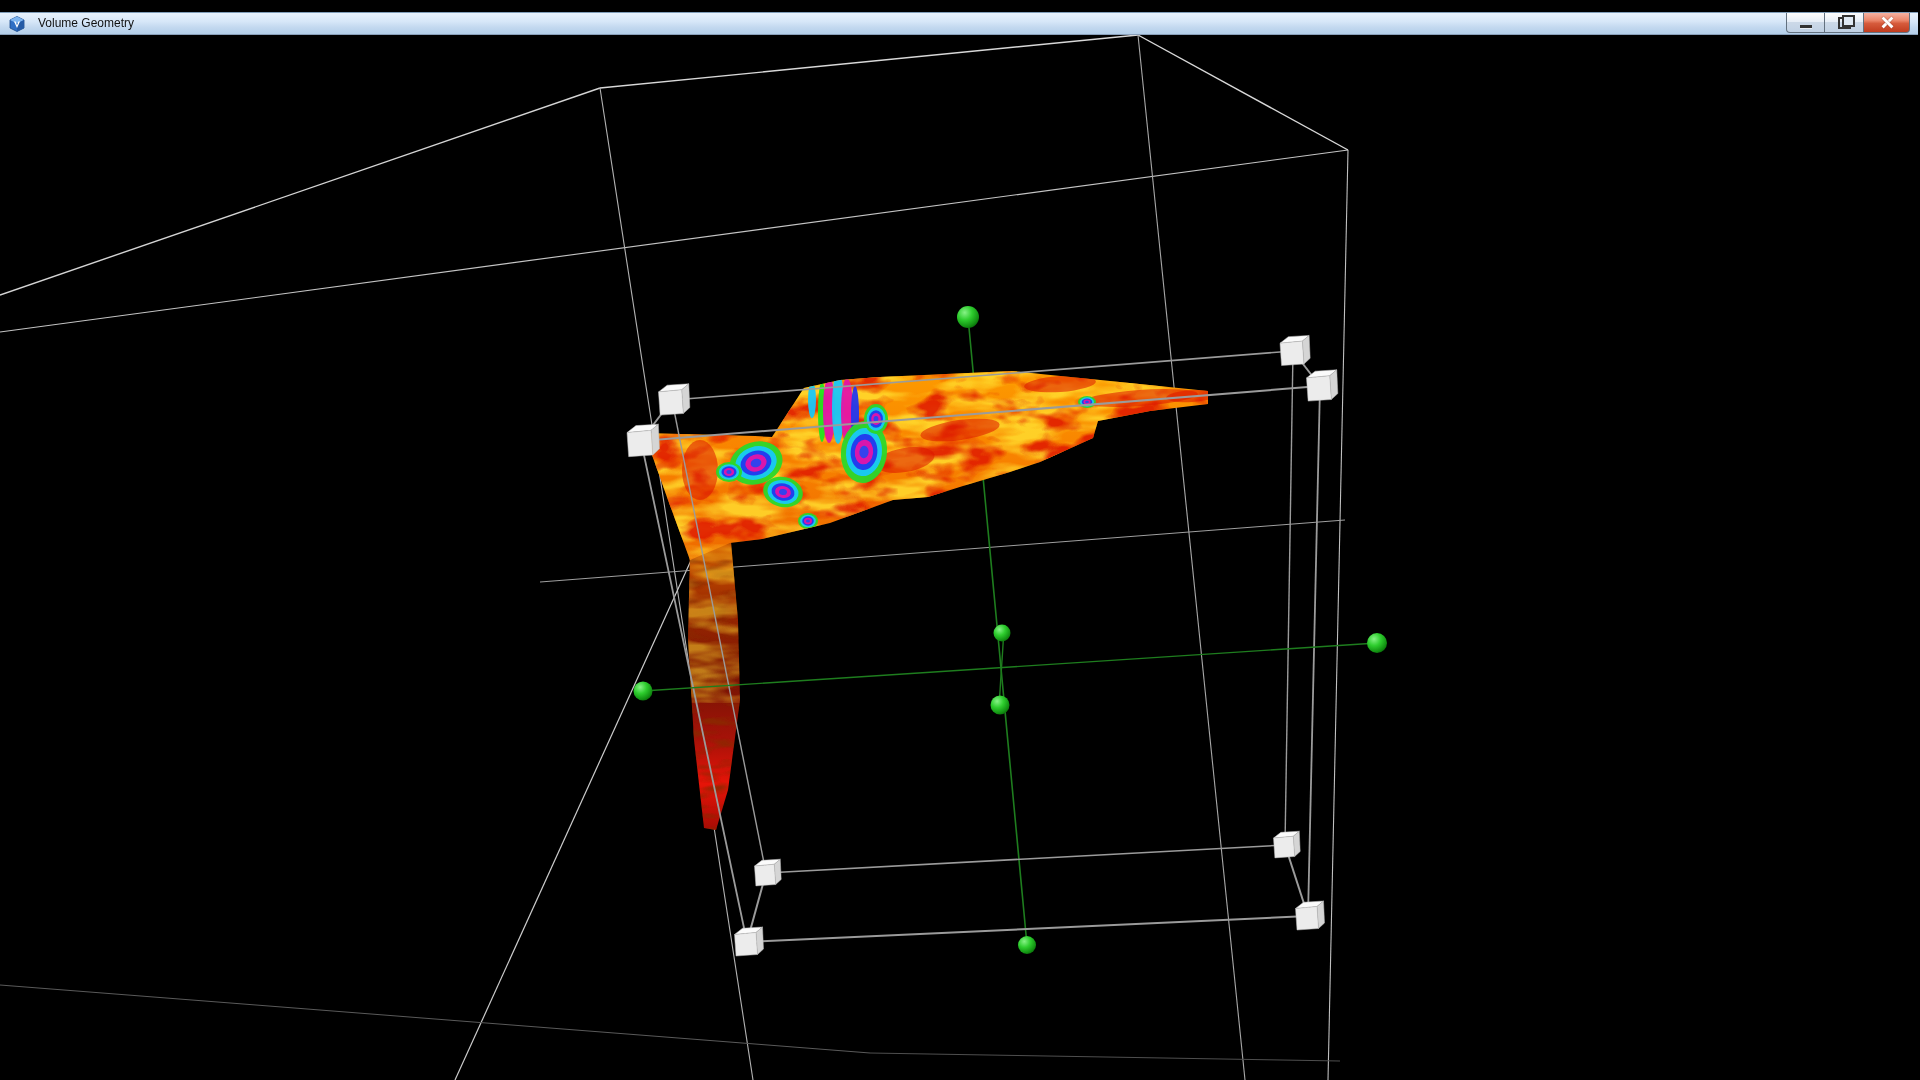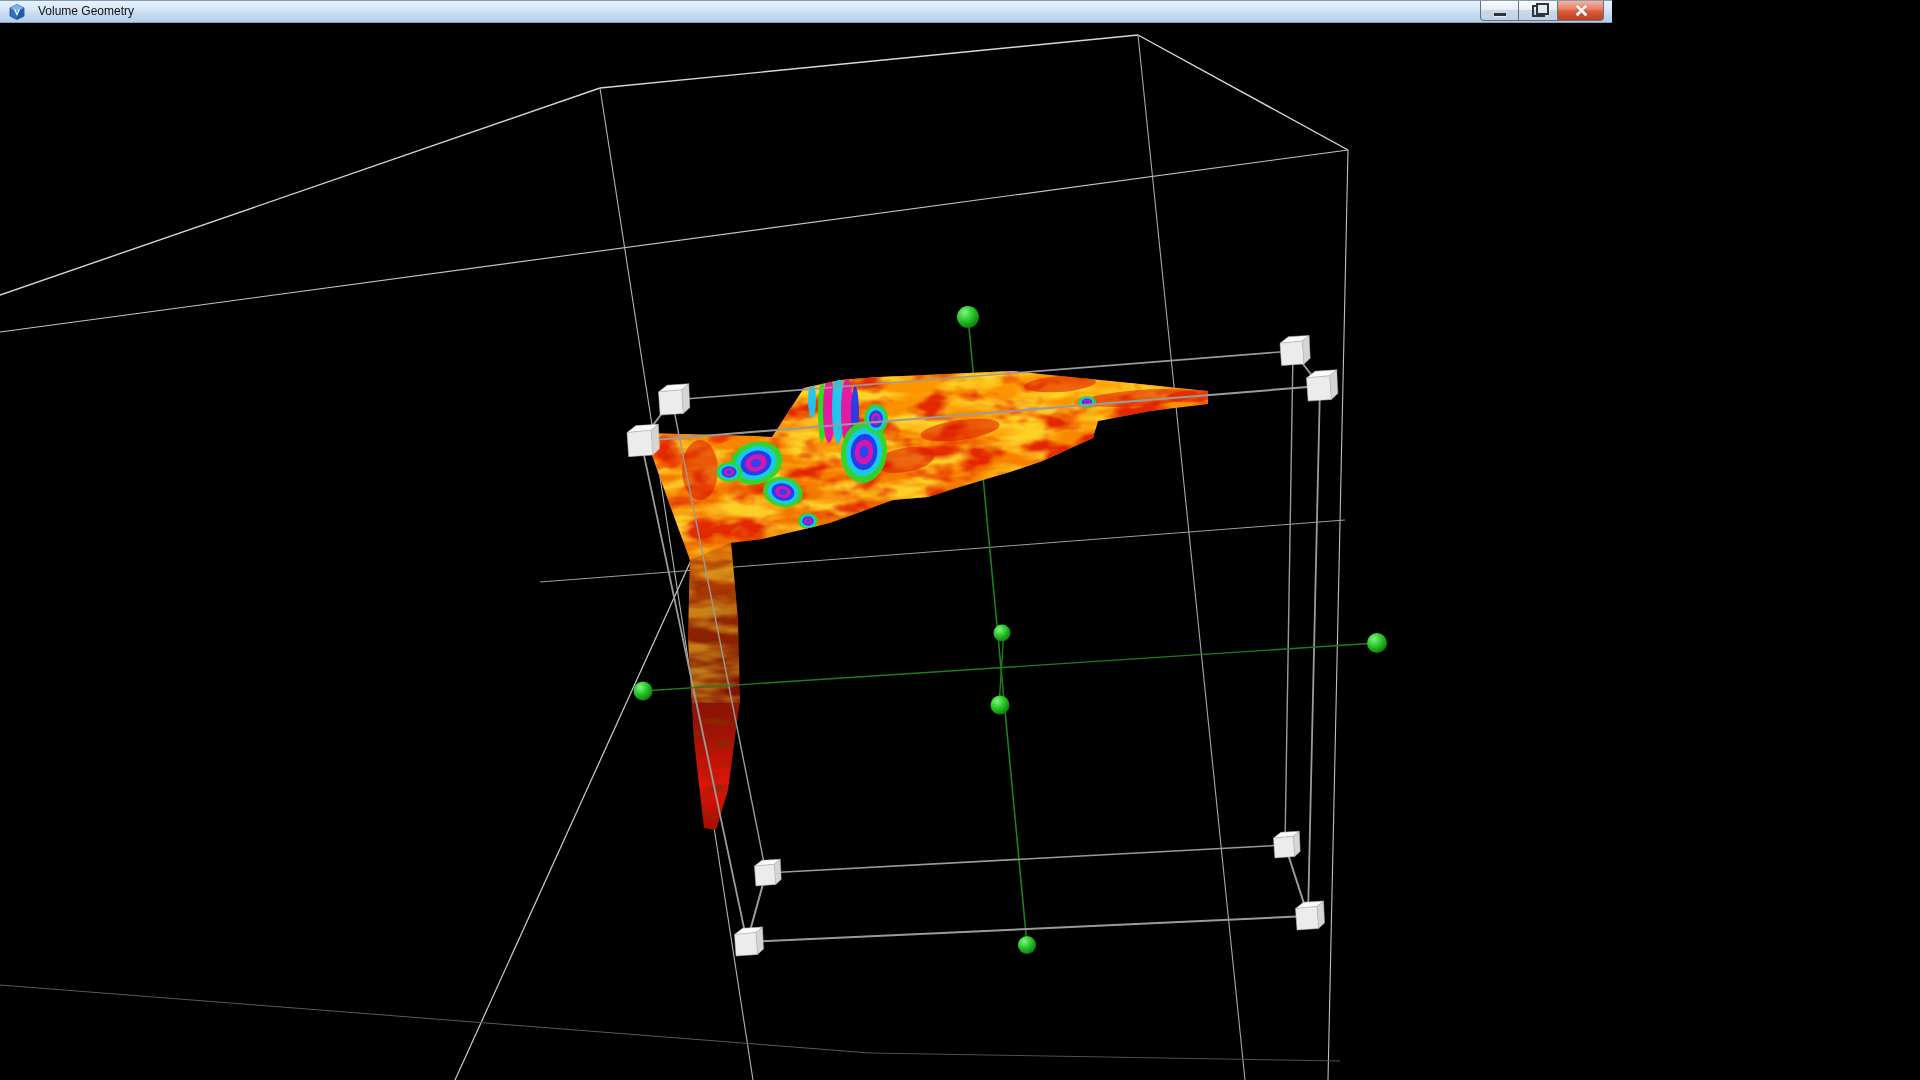--- a/index.html
+++ b/index.html
@@ -1,19 +1,19 @@
 <!DOCTYPE html>
 <html><head>
 <meta charset="utf-8">
 <style>
   html,body{margin:0;padding:0;background:#000;width:1920px;height:1080px;overflow:hidden;
     font-family:"Liberation Sans", sans-serif;}
   #stage{position:relative;width:1920px;height:1080px;background:#000;}
   
-  #titlebar{position:absolute;left:0;top:0;width:1612px;height:23px;z-index:10;
+  #titlebar{position:absolute;left:0;top:12px;width:1918px;height:23px;z-index:10;
     background:linear-gradient(#e8f2fc 0%,#d7e7f8 40%,#c2d8ef 70%,#b4cfe9 100%);
     border-top:1px solid #7f9db9;border-bottom:1px solid #8aa0ba;box-sizing:border-box;}
   #titlebar .apptitle{position:absolute;left:38px;top:3px;font-size:12px;color:#111;}
   #appicon{position:absolute;left:9px;top:3px;width:16px;height:16px;}
   
   .winbtns{position:absolute;top:0;right:8px;height:20px;display:flex;}
   .wbtn{height:20px;box-sizing:border-box;border:1px solid #63717f;border-top:none;
     background:linear-gradient(#fdfdfd 0%,#e7eef7 45%,#ccd9e8 50%,#c0d1e4 100%);
     position:relative;cursor:default;}
   .wbtn.min{width:39px;border-radius:0 0 0 4px;}

